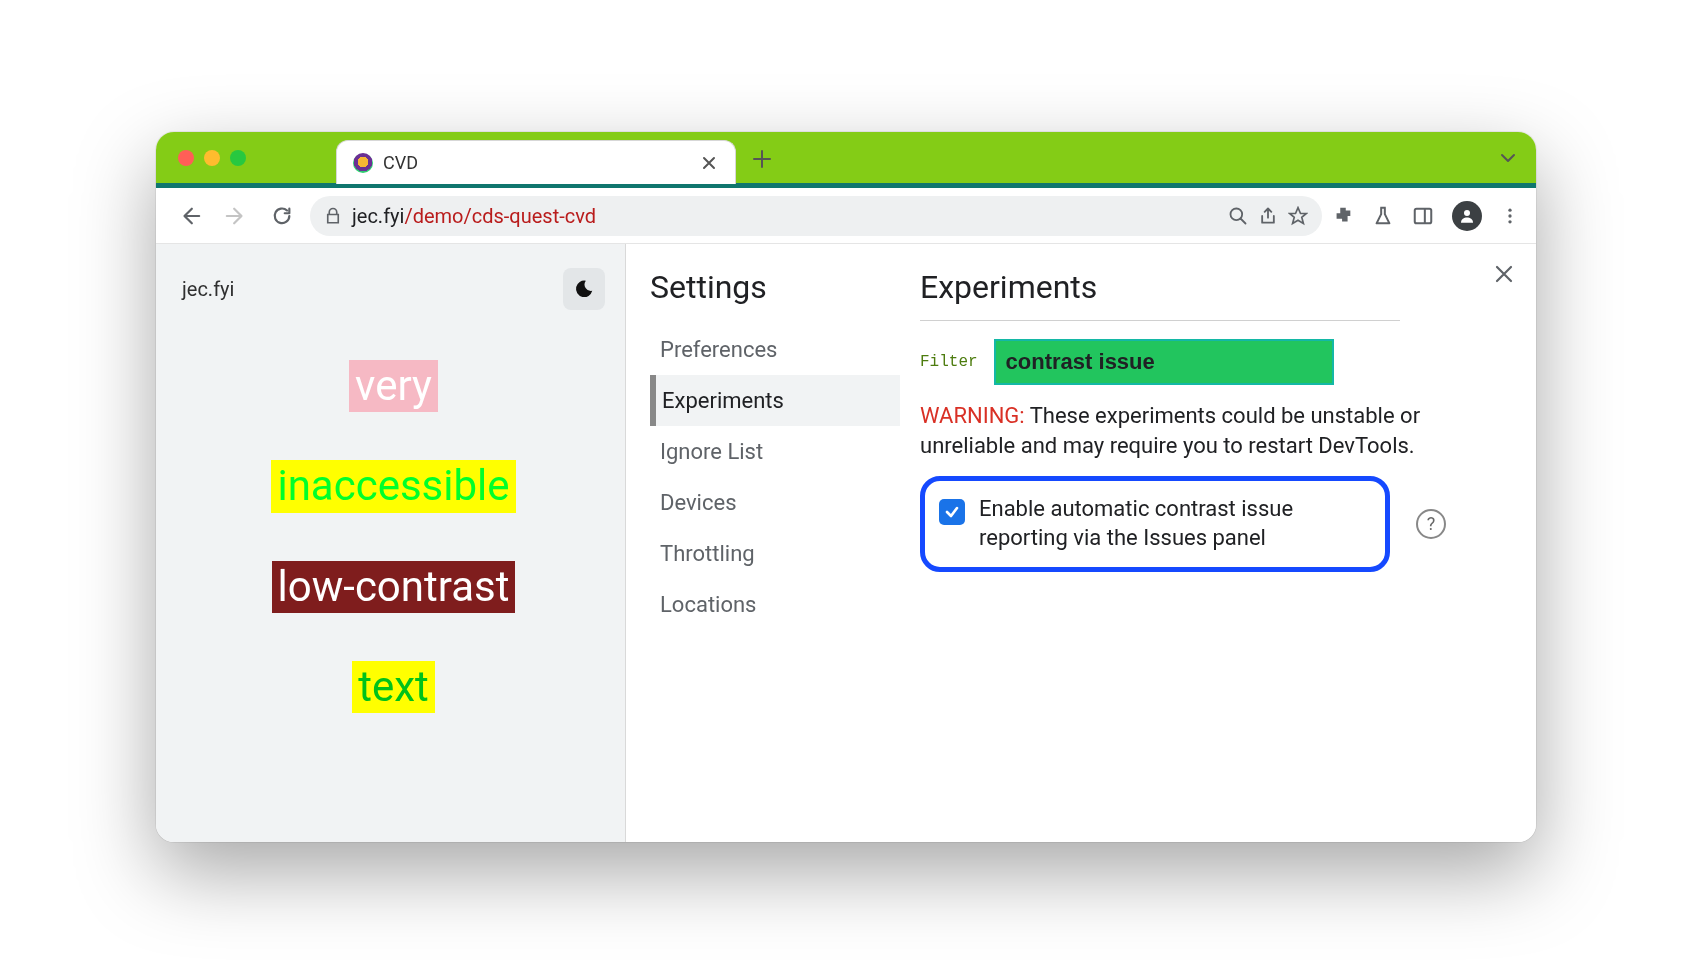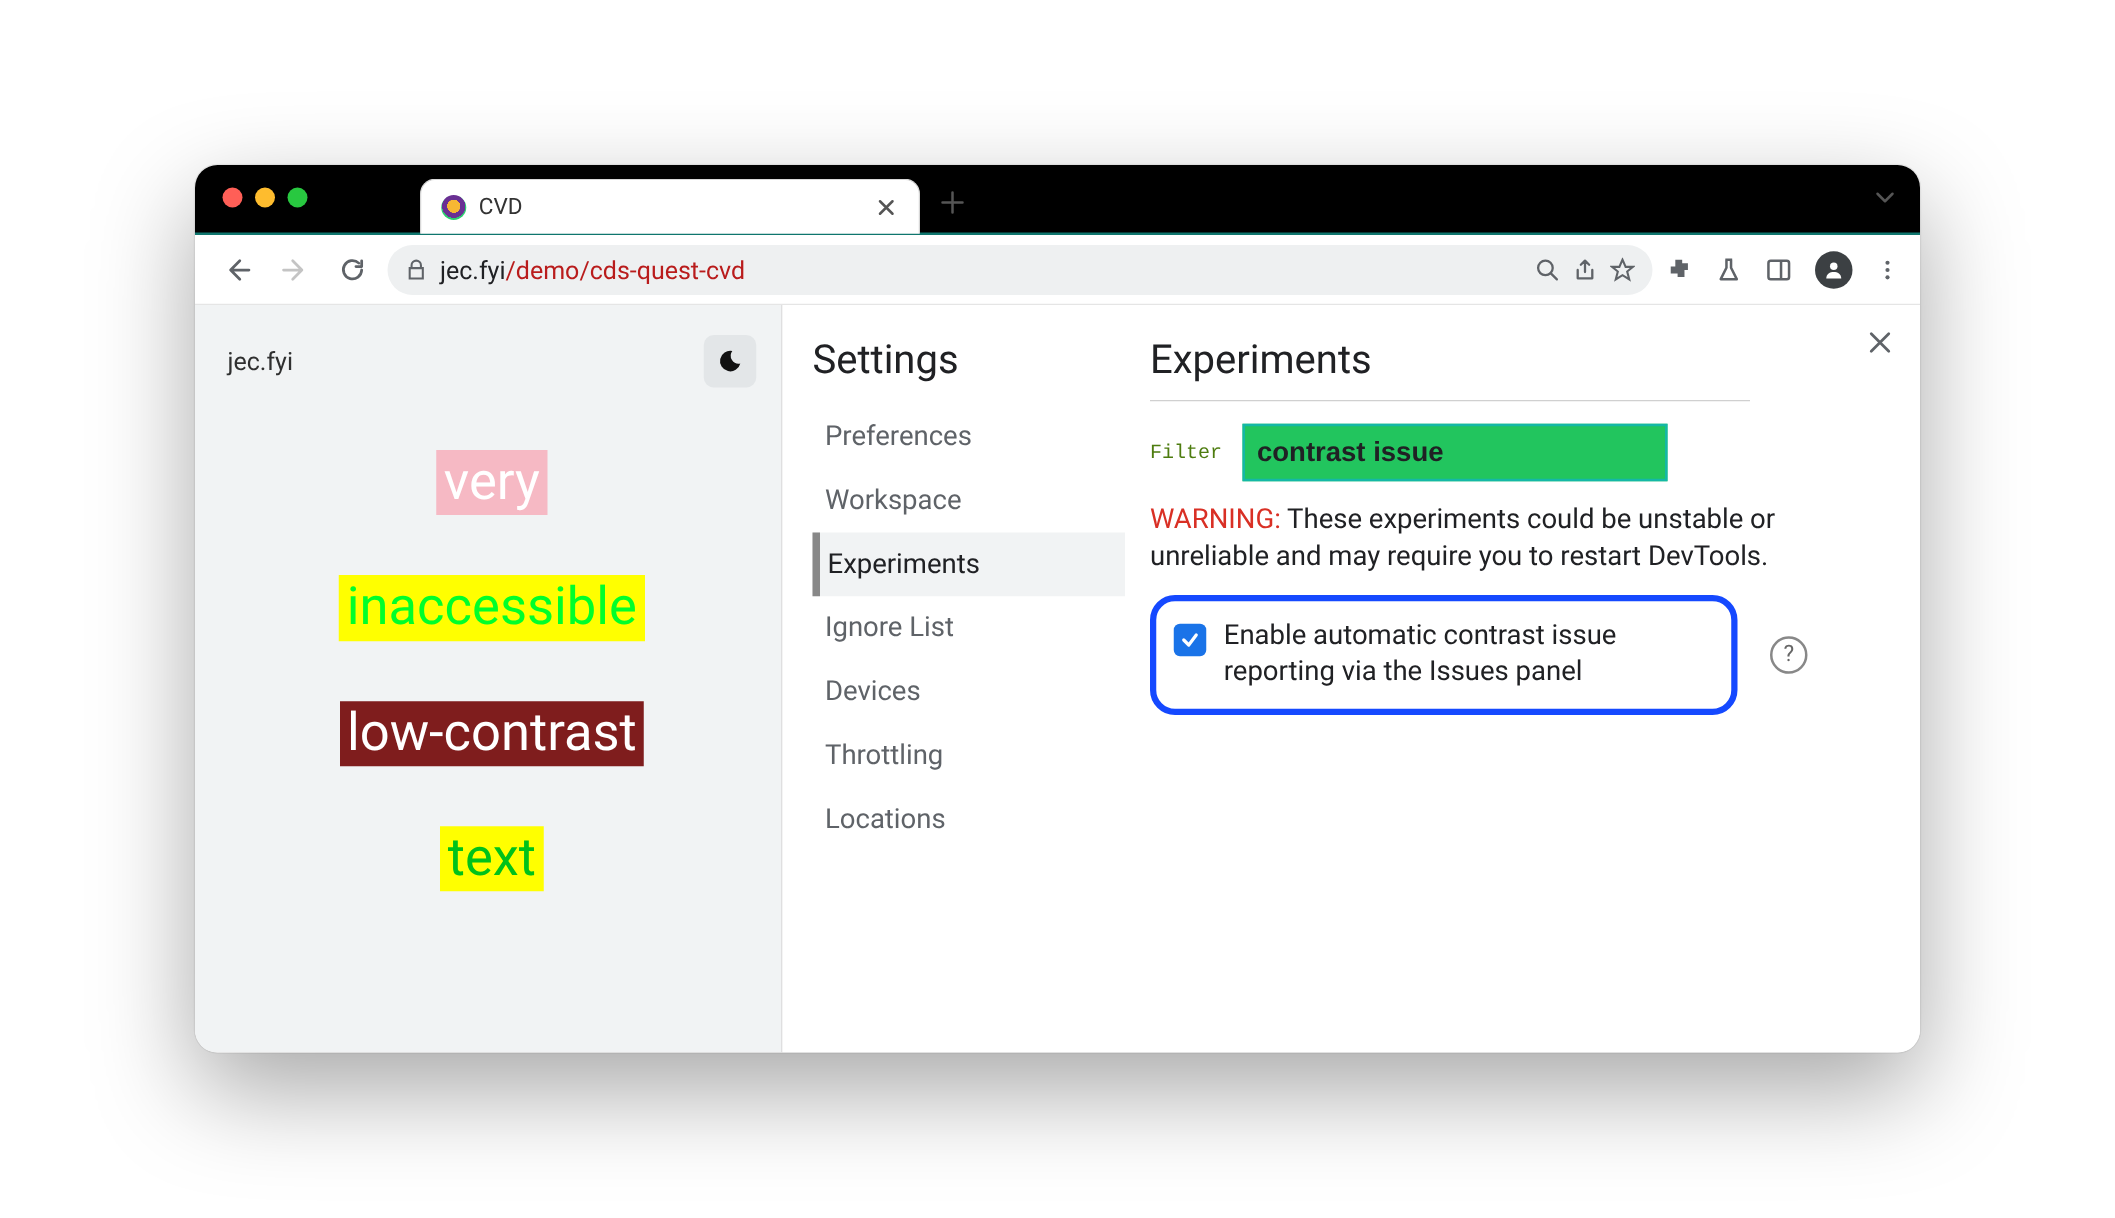--- a/index.html
+++ b/index.html
@@ -12,22 +12,22 @@
     background: #fff;
     border-radius: 18px;
     box-shadow: 0 30px 80px rgba(0,0,0,0.35), 0 0 0 1px rgba(0,0,0,0.06);
     overflow: hidden;
     position: relative;
   }
 
   
   .titlebar {
     height: 56px;
-    background: #000000;
-    border-bottom: 2px solid #0f766e;
+    background: #84cc16;
+    border-bottom: 5px solid #0f766e;
     display: flex;
     align-items: flex-end;
     padding: 0 14px 0 20px;
     position: relative;
   }
   .traffic { position: absolute; top: 18px; left: 22px; display: flex; gap: 10px; }
   .dot { width: 16px; height: 16px; border-radius: 50%; }
   .dot.red { background:#ff5f57; } .dot.yellow { background:#febc2e; } .dot.green { background:#28c840; }
 
   .tabs { margin-left: 160px; display:flex; align-items: flex-end; height:100%; }
@@ -246,21 +246,20 @@
       <div class="dt-close">
         <svg width="20" height="20" viewBox="0 0 20 20">
             <path d="M3 3 L17 17 M17 3 L3 17" stroke="#5f6368" stroke-width="2.2" stroke-linecap="round"></path>
           </svg>
       </div>
 
       <div class="dt-left">
         <h1>Settings</h1>
         <div class="menu">
           <div class="item">Preferences</div>
-          <div class="item">Workspace</div>
           <div class="item active">Experiments</div>
           <div class="item">Ignore List</div>
           <div class="item">Devices</div>
           <div class="item">Throttling</div>
           <div class="item">Locations</div>
         </div>
       </div>
 
       <div class="dt-right">
         <h2>Experiments</h2>

